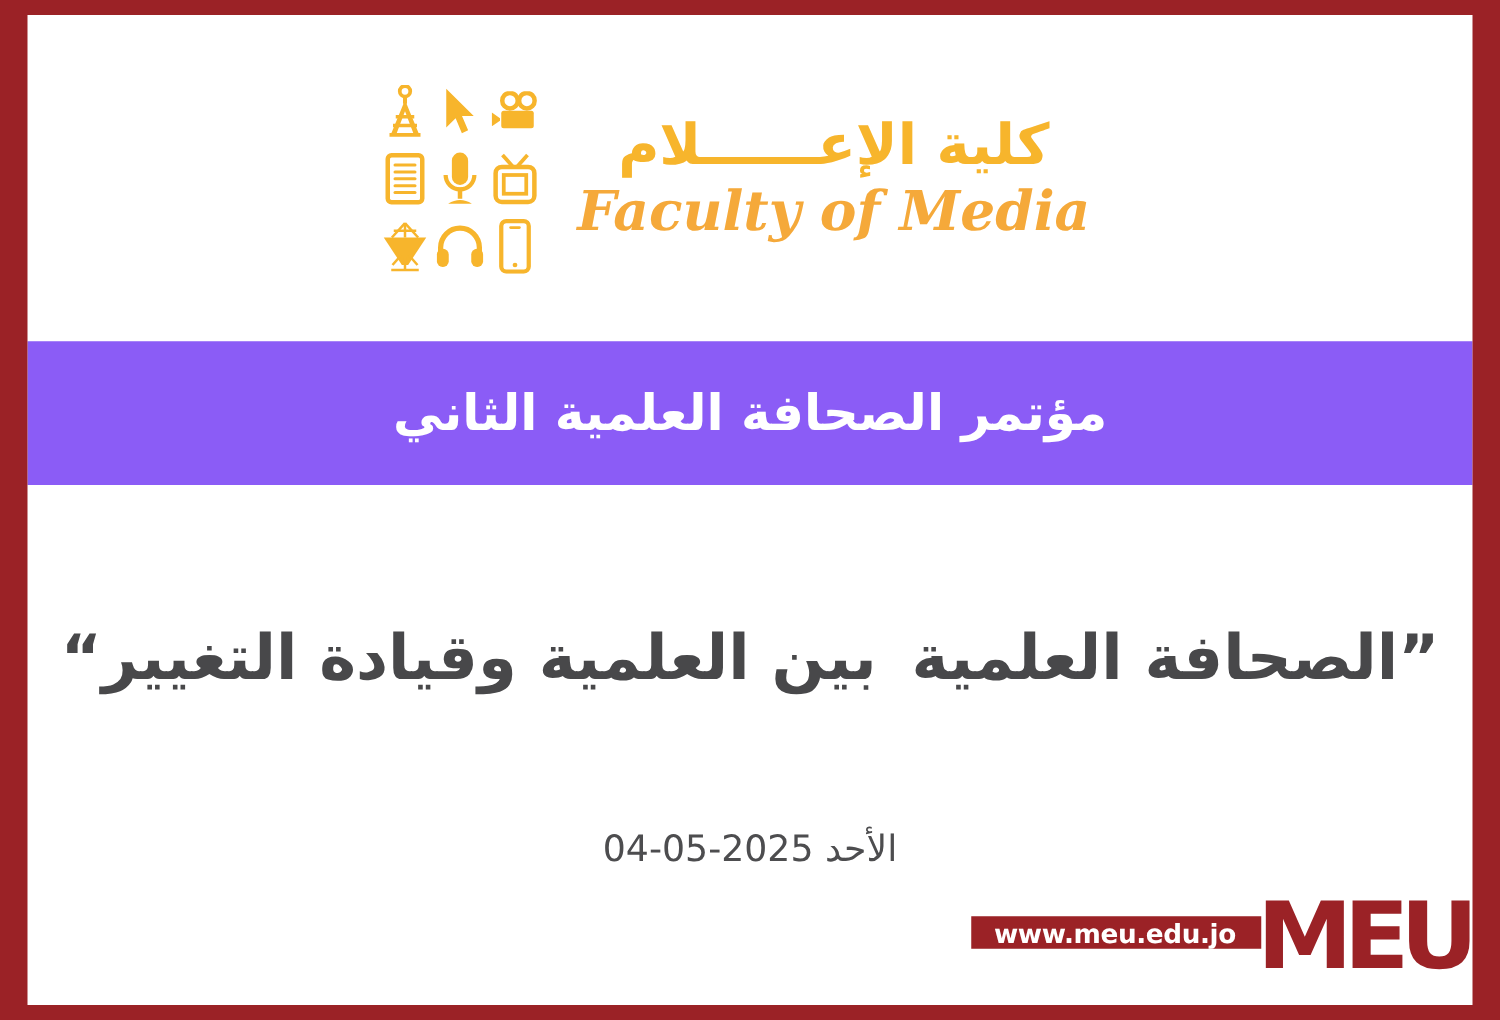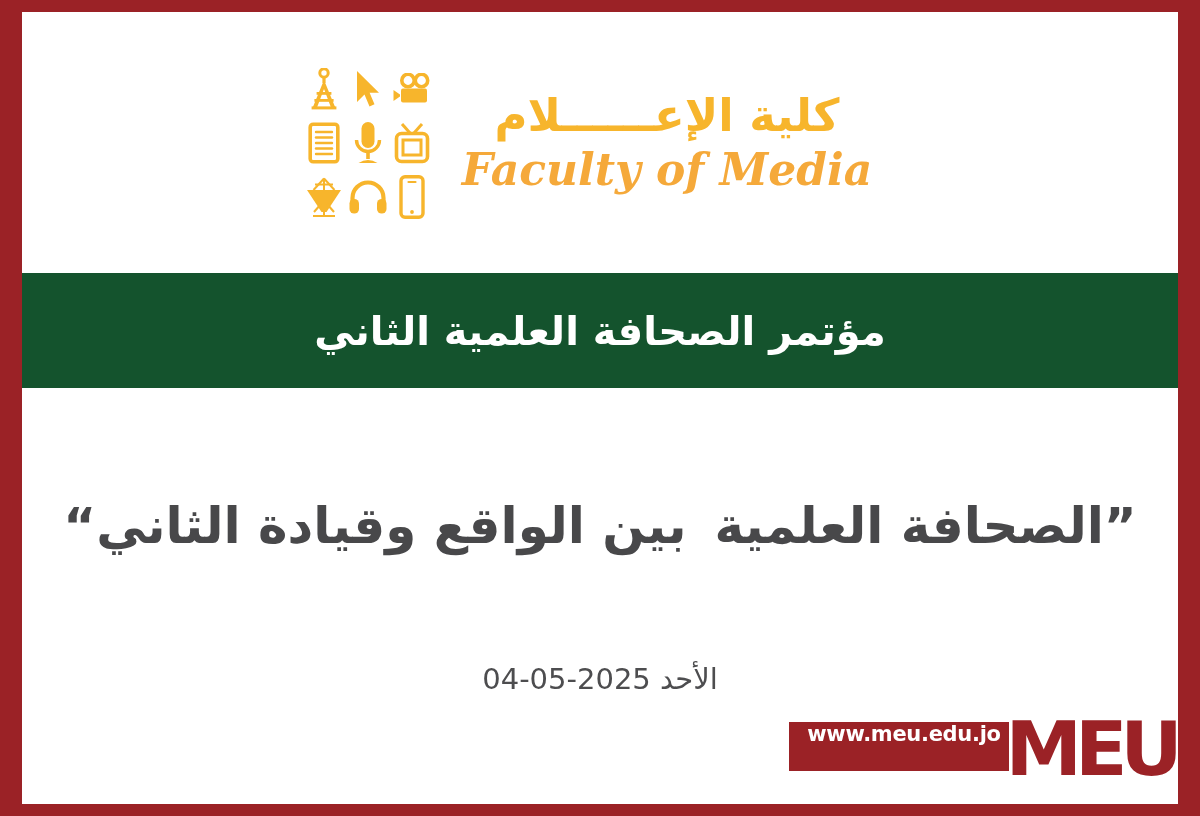--- a/index.html
+++ b/index.html
@@ -102,21 +102,21 @@
     font-style: italic;
   }
 
   
   .band {
     position: absolute;
     left: 0;
     top: 261px;
     width: 1156px;
     height: 115px;
-    background: #14532d;
+    background: #8b5cf6;
     display: flex;
     align-items: center;
     justify-content: center;
   }
   .band-text {
     color: #ffffff;
     font-size: 40px;
     font-weight: 700;
     direction: rtl;
     white-space: nowrap;
@@ -175,24 +175,24 @@
     font-size: 74px;
     font-weight: 700;
     line-height: 0.88;
     letter-spacing: -7px;
     direction: ltr;
     padding-right: 6px;
     transform: scaleX(1.04);
   }
   .meu-url-bar {
     background: #9b2226;
-    height: 49px;
-    display: flex;
-    align-items: flex-start;
-    padding: 0 8px 0 18px;
+    height: 26px;
+    display: flex;
+    align-items: flex-end;
+    padding: 0 20px 0 18px;
     margin-bottom: 6px;
   }
   .meu-url {
     color: #ffffff;
     font-size: 21px;
     font-weight: 700;
     direction: ltr;
     white-space: nowrap;
     letter-spacing: -0.3px;
   }
@@ -312,21 +312,21 @@
 
       </div>
     </div>
 
     <div class="band">
       <div class="band-text">مؤتمر الصحافة العلمية الثاني</div>
     </div>
 
     <div class="title-zone">
       <div class="title-line">”الصحافة العلمية</div>
-      <div class="title-line">بين الواقع وقيادة الثاني“</div>
+      <div class="title-line">بين العلمية وقيادة التغيير“</div>
     </div>
 
     <div class="date-zone">
       <span class="date-text">الأحد 2025-05-04</span>
     </div>
 
     <div class="meu-zone">
       <div class="meu-mark">MEU</div>
       <div class="meu-url-bar">
         <span class="meu-url">www.meu.edu.jo</span>

